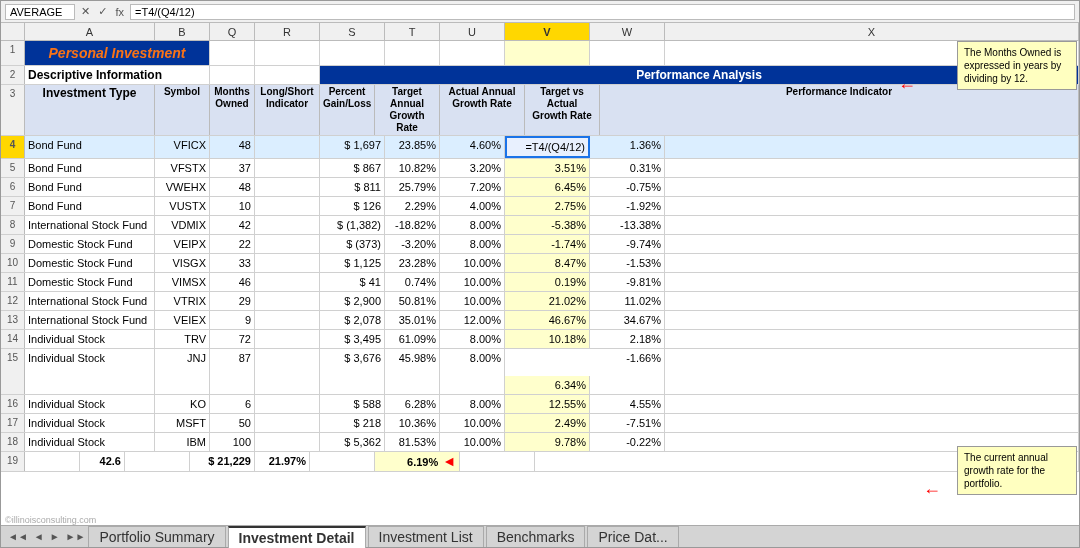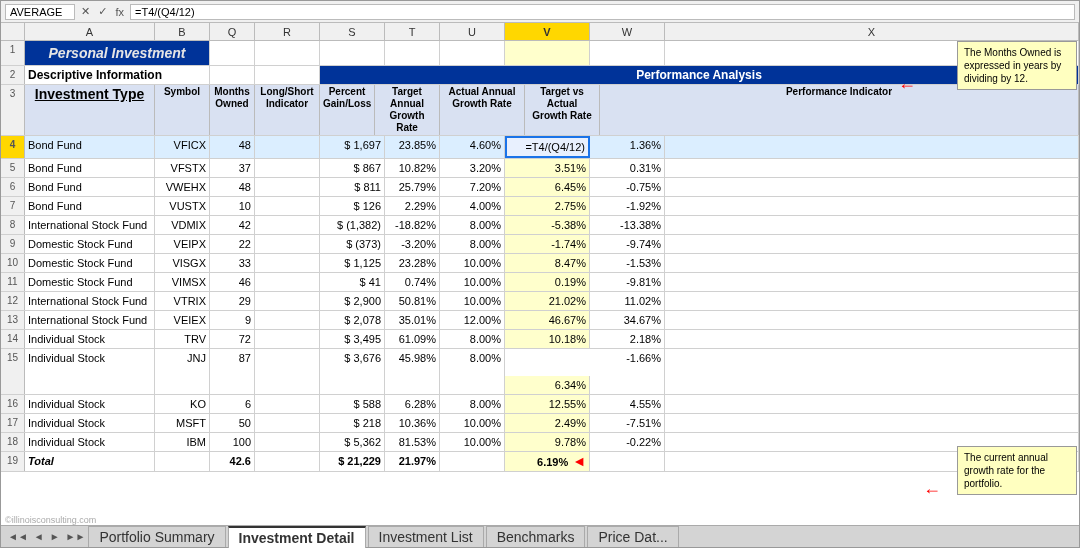--- a/index.html
+++ b/index.html
@@ -132,21 +132,21 @@
     .col-s { width: 65px; min-width: 65px; }
     .col-t { width: 55px; min-width: 55px; }
     .col-u { width: 65px; min-width: 65px; }
     .col-v { width: 85px; min-width: 85px; background: #ffffcc; }
     .col-w { width: 75px; min-width: 75px; }
     .col-extra { flex: 1; }
 
     
     .header-title {
       background: #003399;
-      color: #e5e5e5;
+      color: #f97316;
       font-style: italic;
       font-weight: bold;
       font-size: 14px;
       text-align: center;
       padding: 4px;
     }
     .section-header {
       font-weight: bold;
       font-size: 12px;
     }
@@ -268,21 +268,21 @@
         </div>
         <div class="grid-row">
           <div class="row-num">2</div>
           <div class="cell col-a section-header" style="width: 185px; min-width: 185px;">Descriptive Information</div>
           <div class="cell col-q"></div>
           <div class="cell col-r"></div>
           <div class="cell perf-header" style="flex: 1 1 0%;">Performance Analysis</div>
         </div>
         <div class="grid-row">
           <div class="row-num">3</div>
-          <div class="cell col-header-label col-a" style="font-weight: bold; background: rgb(217, 225, 242); font-size: 14px; line-height: 1.2; white-space: normal; text-decoration: underline;">Investment Type</div>
+          <div class="cell col-header-label col-a" style="font-weight: bold; background: rgb(217, 225, 242); font-size: 12px; line-height: 1.2; white-space: normal;">Investment Type</div>
           <div class="cell col-header-label col-b" style="font-weight: bold; background: rgb(217, 225, 242); font-size: 10px; line-height: 1.2; white-space: normal;">Symbol</div>
           <div class="cell col-header-label col-q" style="font-weight: bold; background: rgb(217, 225, 242); font-size: 10px; line-height: 1.2; white-space: normal;">Months Owned</div>
           <div class="cell col-header-label col-r" style="font-weight: bold; background: rgb(217, 225, 242); font-size: 10px; line-height: 1.2; white-space: normal;">Long/Short Indicator</div>
           <div class="cell col-header-label col-t" style="font-weight: bold; background: rgb(217, 225, 242); font-size: 10px; line-height: 1.2; white-space: normal;">Percent Gain/Loss</div>
           <div class="cell col-header-label col-u" style="font-weight: bold; background: rgb(217, 225, 242); font-size: 10px; line-height: 1.2; white-space: normal;">Target Annual Growth Rate</div>
           <div class="cell col-header-label col-v" style="font-weight: bold; background: rgb(217, 225, 242); font-size: 10px; line-height: 1.2; white-space: normal;">Actual Annual Growth Rate</div>
           <div class="cell col-header-label col-w" style="font-weight: bold; background: rgb(217, 225, 242); font-size: 10px; line-height: 1.2; white-space: normal;">Target vs Actual Growth Rate</div>
           <div class="cell col-header-label col-extra" style="font-weight: bold; background: rgb(217, 225, 242); font-size: 10px; line-height: 1.2; white-space: normal;">Performance Indicator</div>
         </div>
         <div class="grid-row">
@@ -475,21 +475,20 @@
           <div class="cell col-r"></div>
           <div class="cell col-s" style="text-align: right;">$ 5,362</div>
           <div class="cell col-t" style="text-align: right;">81.53%</div>
           <div class="cell col-u" style="text-align: right;">10.00%</div>
           <div class="cell col-v" style="text-align: right; background: rgb(255, 255, 204);">9.78%</div>
           <div class="cell col-w" style="text-align: right;">-0.22%</div>
           <div class="cell col-extra" style="text-align: right;"></div>
         </div>
         <div class="grid-row">
           <div class="row-num">19</div>
-          <div class="cell col-a" style="font-weight: bold; font-style: italic;">Total</div>
           <div class="cell col-b"></div>
           <div class="cell col-q" style="font-weight: bold; text-align: right;">42.6</div>
           <div class="cell col-r"></div>
           <div class="cell col-s" style="font-weight: bold; text-align: right;">$ 21,229</div>
           <div class="cell col-t" style="font-weight: bold; text-align: right;">21.97%</div>
           <div class="cell col-u"></div>
           <div class="cell col-v" style="font-weight: bold; text-align: right; background: rgb(255, 255, 204);">6.19%<span style="color: red; font-size: 14px;"> ◄</span></div>
           <div class="cell col-w"></div>
           <div class="cell col-extra"></div>
         </div>

